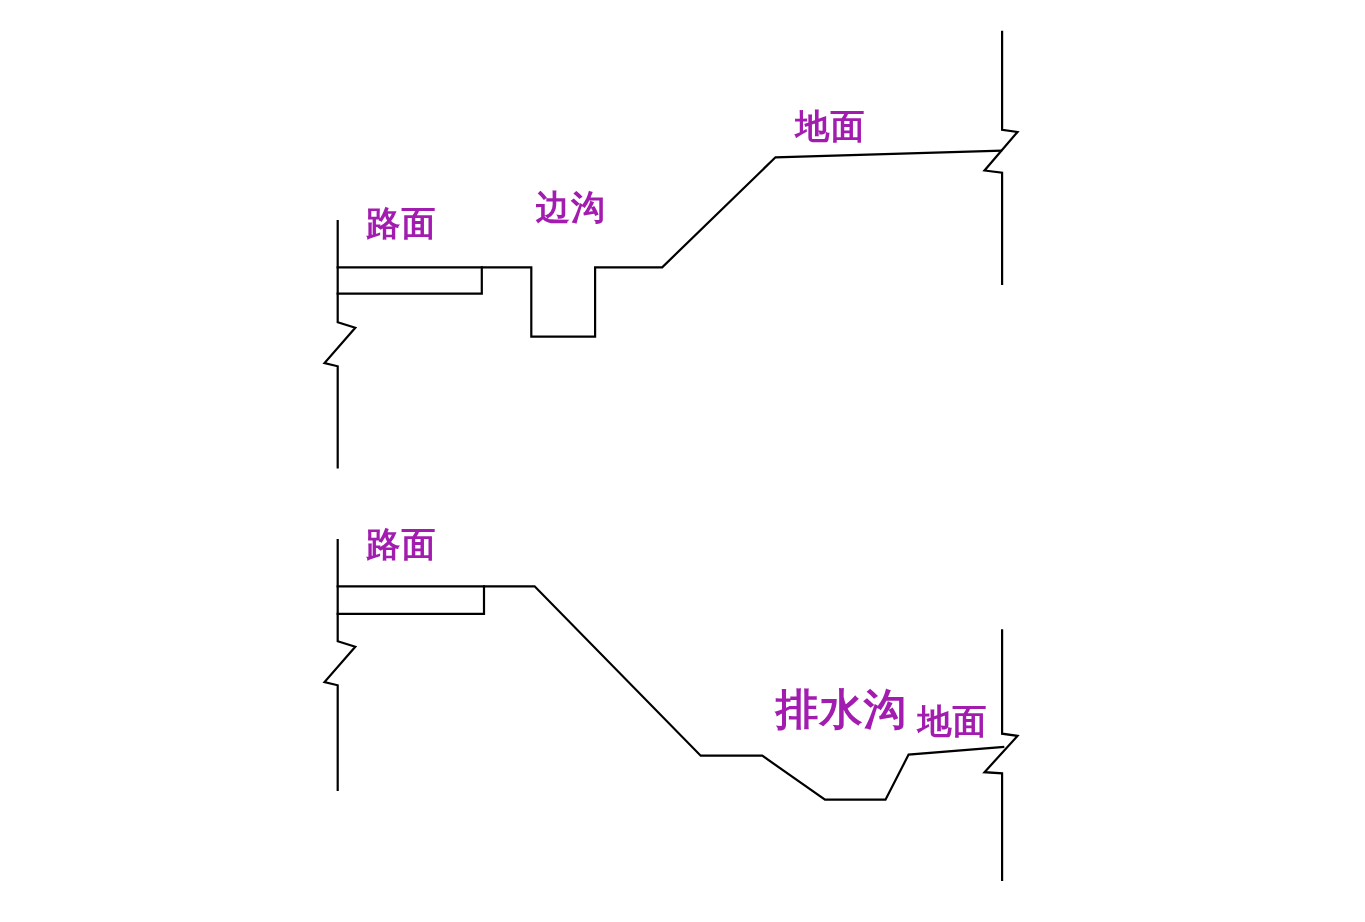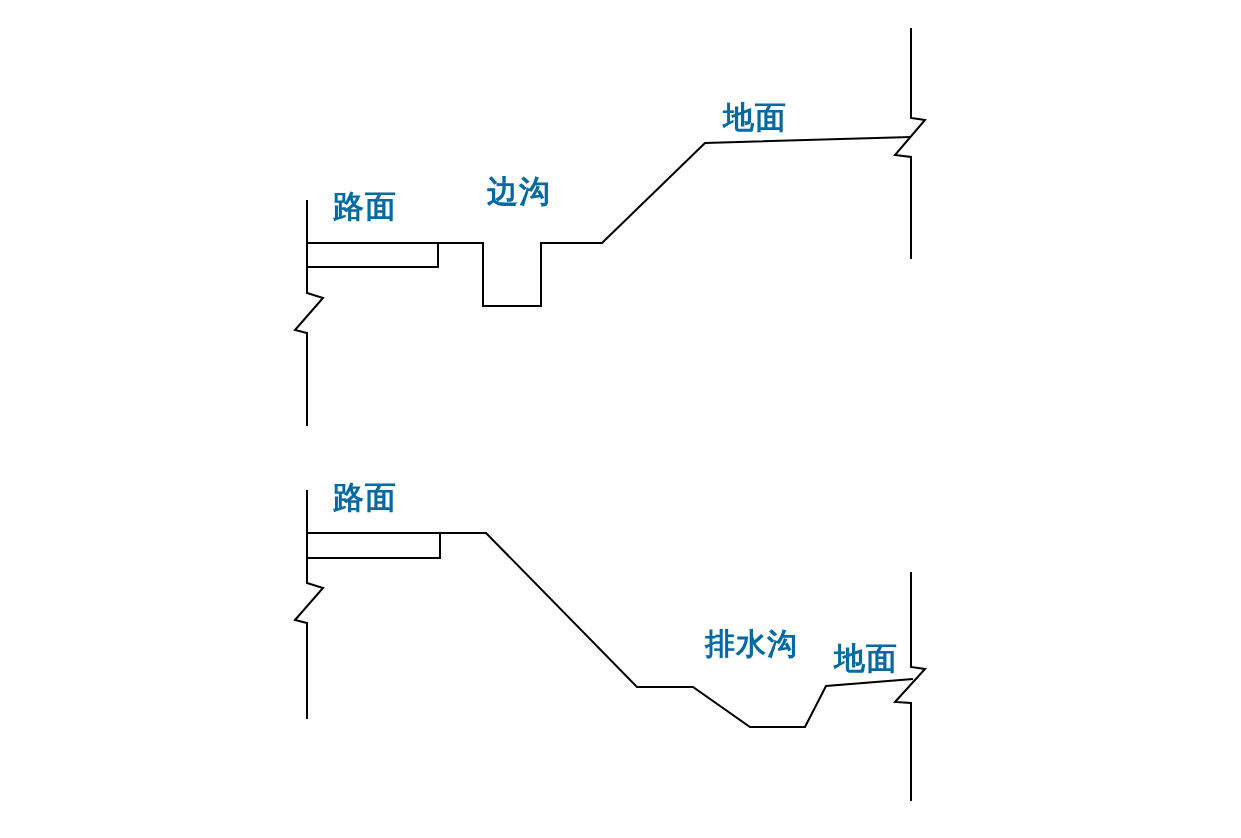--- a/index.html
+++ b/index.html
@@ -17,22 +17,22 @@
   .linework {
     position: absolute;
     left: 0;
     top: 0;
     width: 1241px;
     height: 838px;
     display: block;
   }
   .label {
     position: absolute;
-    font-family: Liberation Sans, sans-serif;
-    color: #0369a1;
+    font-family: Liberation Mono, monospace;
+    color: #a21caf;
     line-height: 1;
     white-space: nowrap;
     letter-spacing: 1px;
     font-weight: bold;
   }
 </style>
 </head>
 <body>
 
 <div class="stage" style="background: rgb(255, 255, 255);">
@@ -44,15 +44,15 @@
       <polyline points="307,491 307,583 323,588 295,620 307,623 307,718" fill="none" stroke="#000000" stroke-width="2" stroke-linecap="square" stroke-linejoin="miter"></polyline>
       <polyline points="307,558 440,558 440,533" fill="none" stroke="#000000" stroke-width="2" stroke-linecap="square" stroke-linejoin="miter"></polyline>
       <polyline points="307,533 486,533 637,687 693,687 750,727 805,727 826,686 912,679" fill="none" stroke="#000000" stroke-width="2" stroke-linecap="square" stroke-linejoin="miter"></polyline>
       <polyline points="911,573 911,667 925,669 895,702 911,703 911,800" fill="none" stroke="#000000" stroke-width="2" stroke-linecap="square" stroke-linejoin="miter"></polyline>
     </svg>
 
   <div class="label" style="left: 333px; top: 191px; font-size: 31px;">路面</div>
   <div class="label" style="left: 487px; top: 176px; font-size: 31px;">边沟</div>
   <div class="label" style="left: 723px; top: 102px; font-size: 31px;">地面</div>
   <div class="label" style="left: 333px; top: 482px; font-size: 31px;">路面</div>
-  <div class="label" style="left: 705px; top: 629px; font-size: 30px;">排水沟</div>
+  <div class="label" style="left: 705px; top: 629px; font-size: 39px;">排水沟</div>
   <div class="label" style="left: 834px; top: 643px; font-size: 31px;">地面</div>
 </div>
 
 </body></html>

